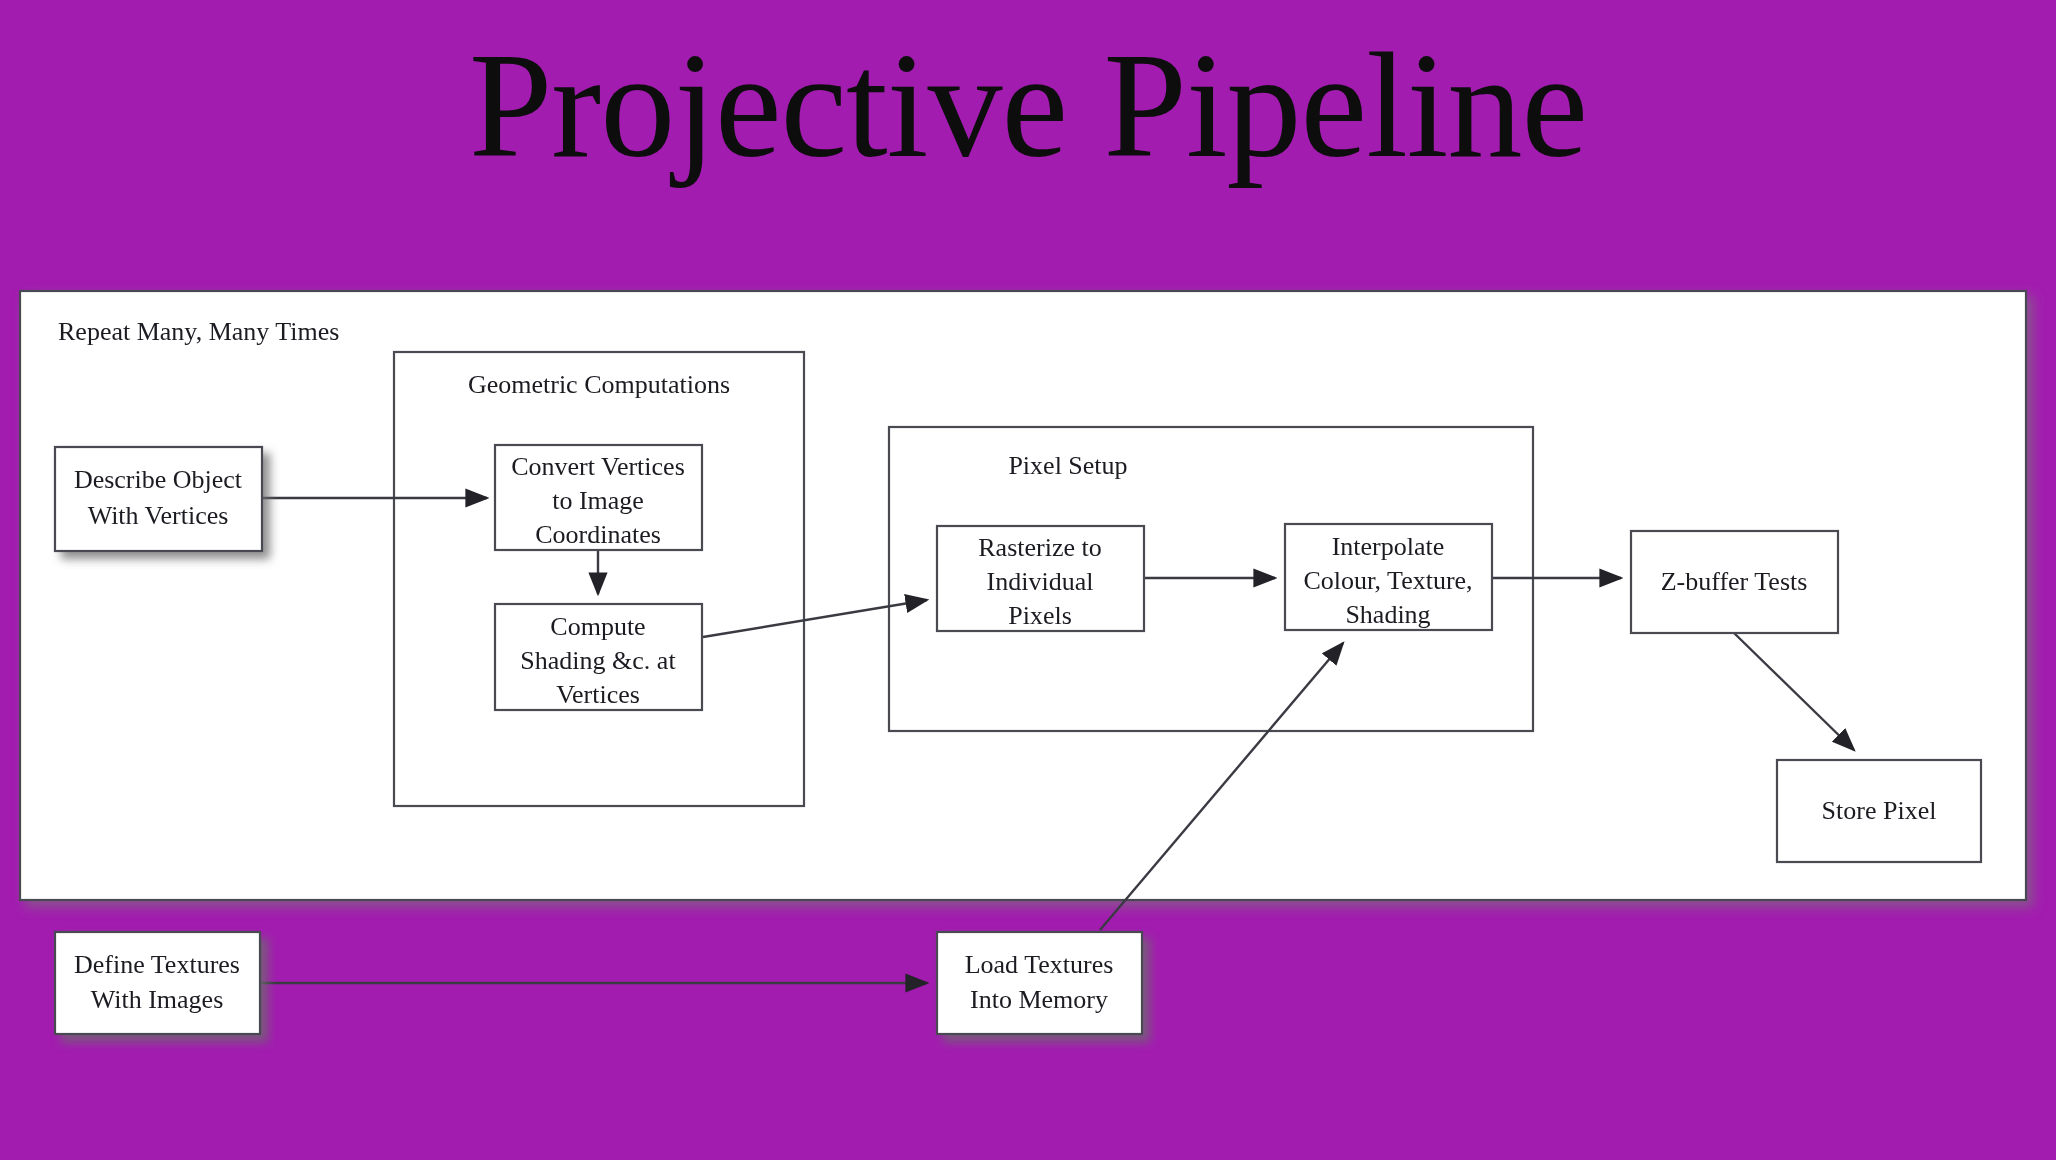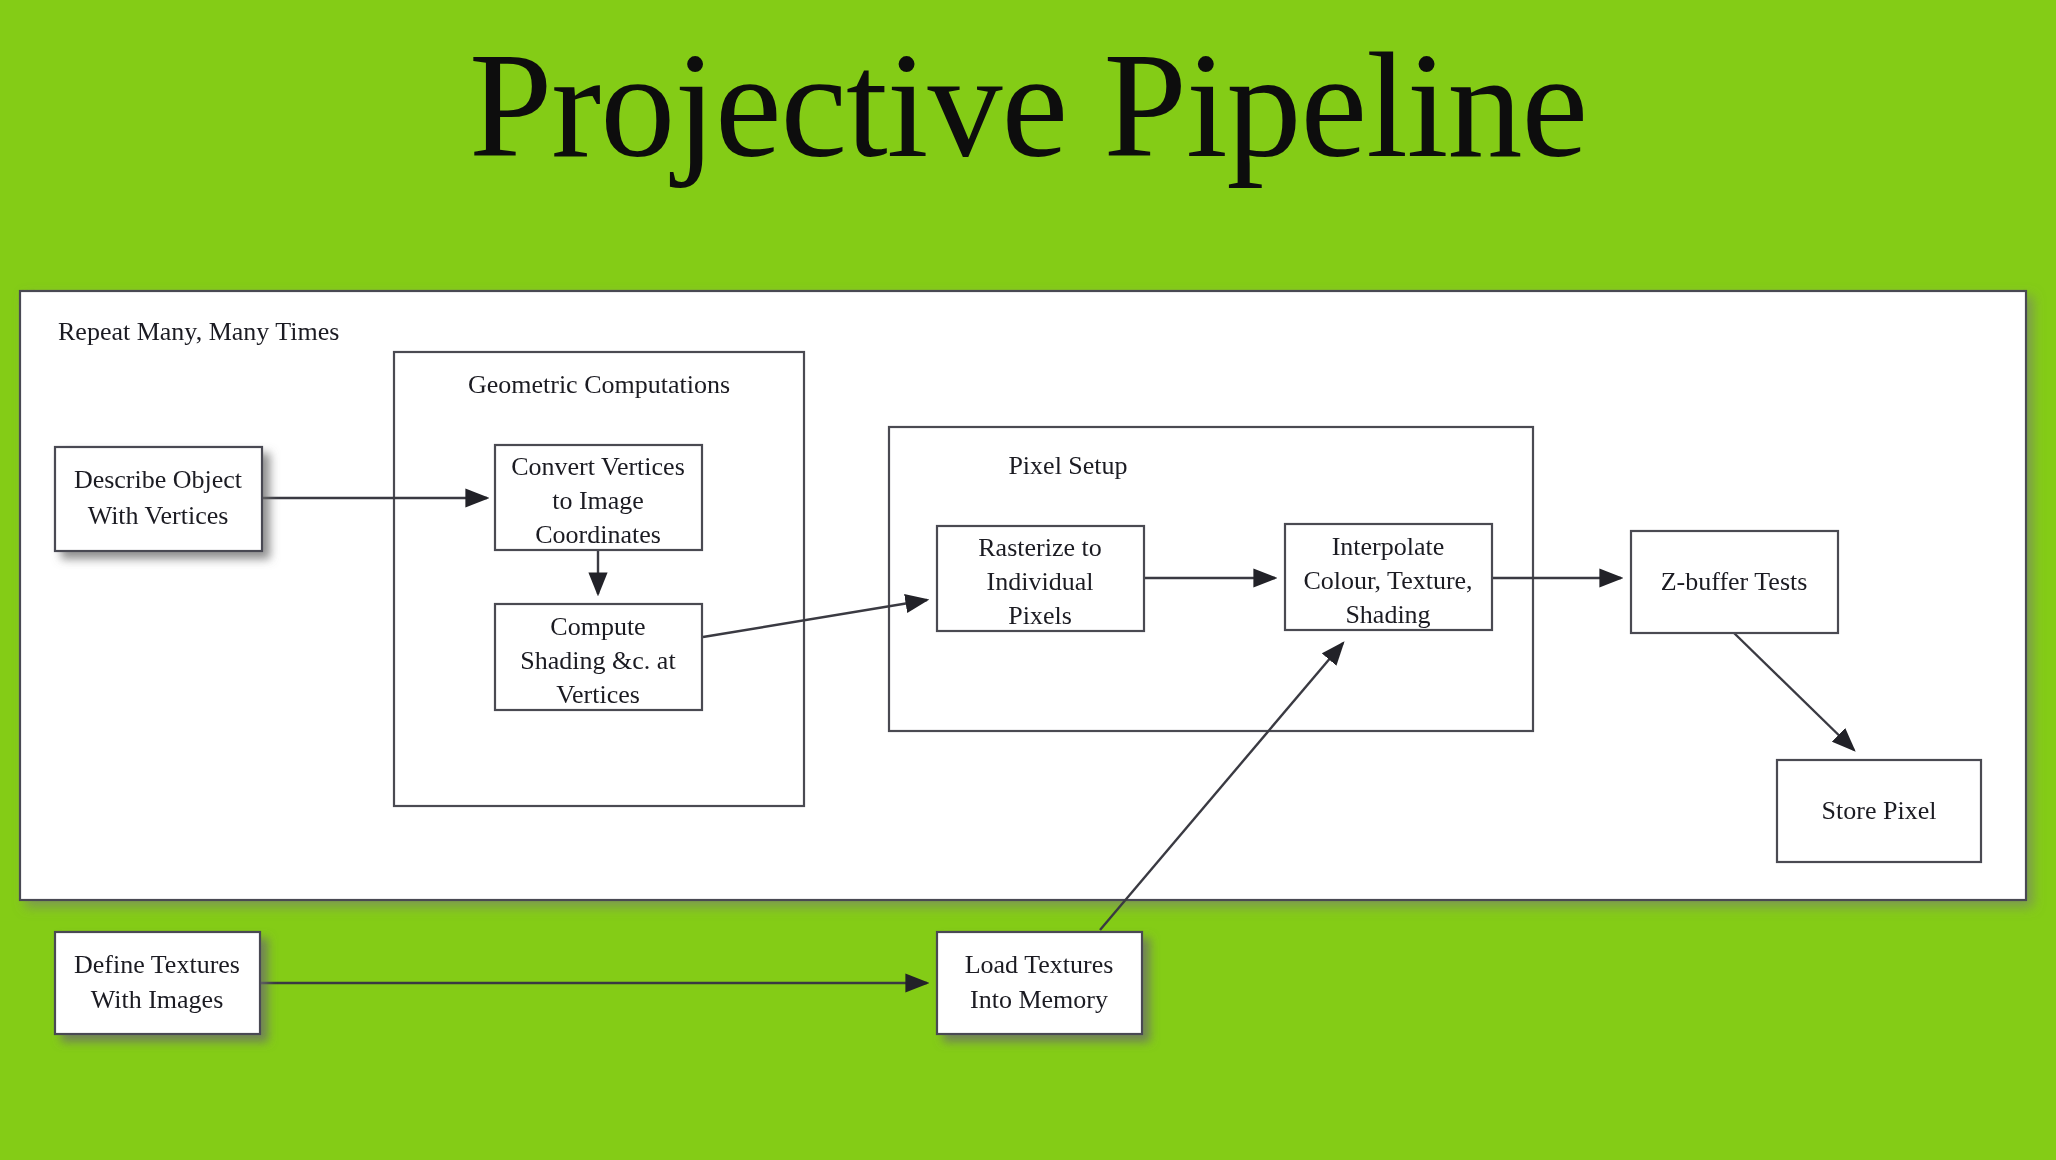--- a/index.html
+++ b/index.html
@@ -11,21 +11,21 @@
     width: 2056px;
     height: 1160px;
     font-family: "Liberation Serif", "DejaVu Serif", serif;
     overflow: hidden;
     position: relative;
   }
   #slide {
     position: relative;
     width: 2056px;
     height: 1160px;
-    background: #84cc16;
+    background: #a21caf;
   }
   #slide-title {
     position: absolute;
     left: 0;
     top: 30px;
     width: 2056px;
     text-align: center;
     font-family: "Liberation Serif", "DejaVu Serif", serif;
     font-size: 150px;
     line-height: 1.0;

